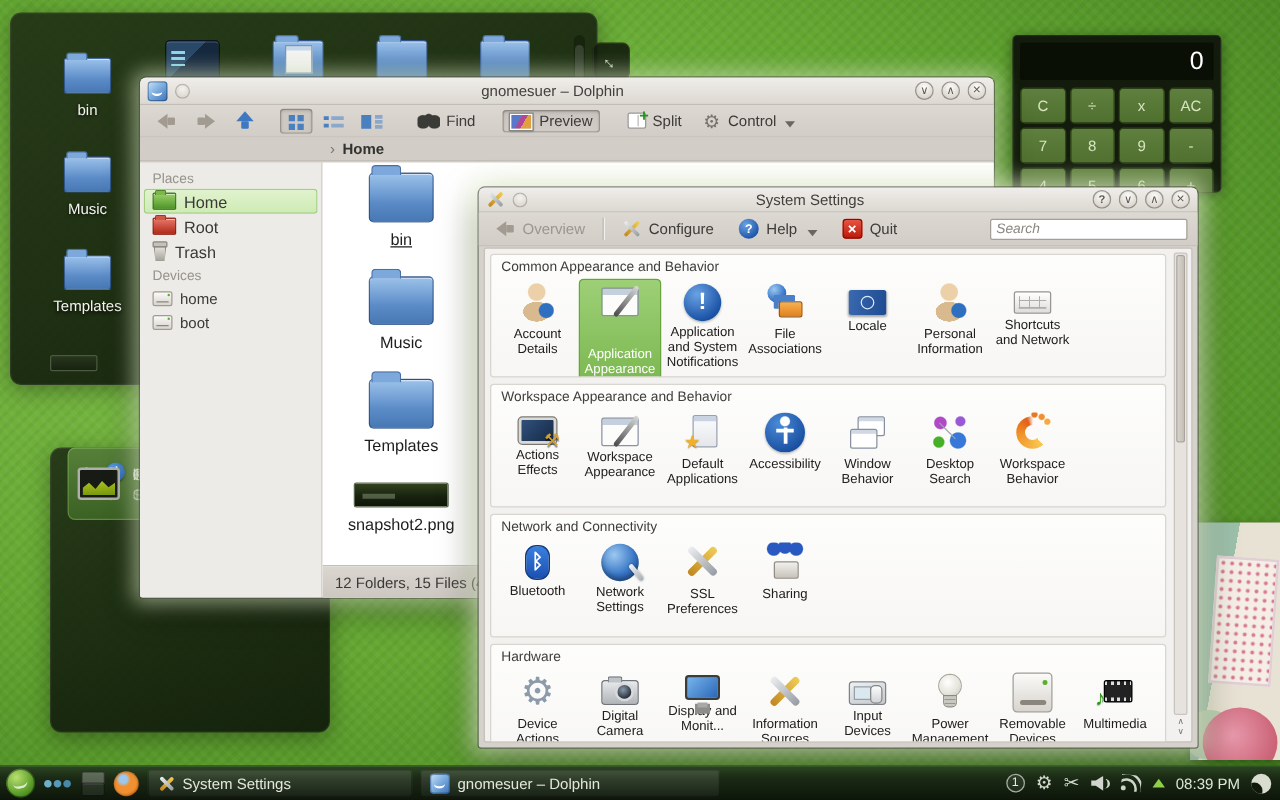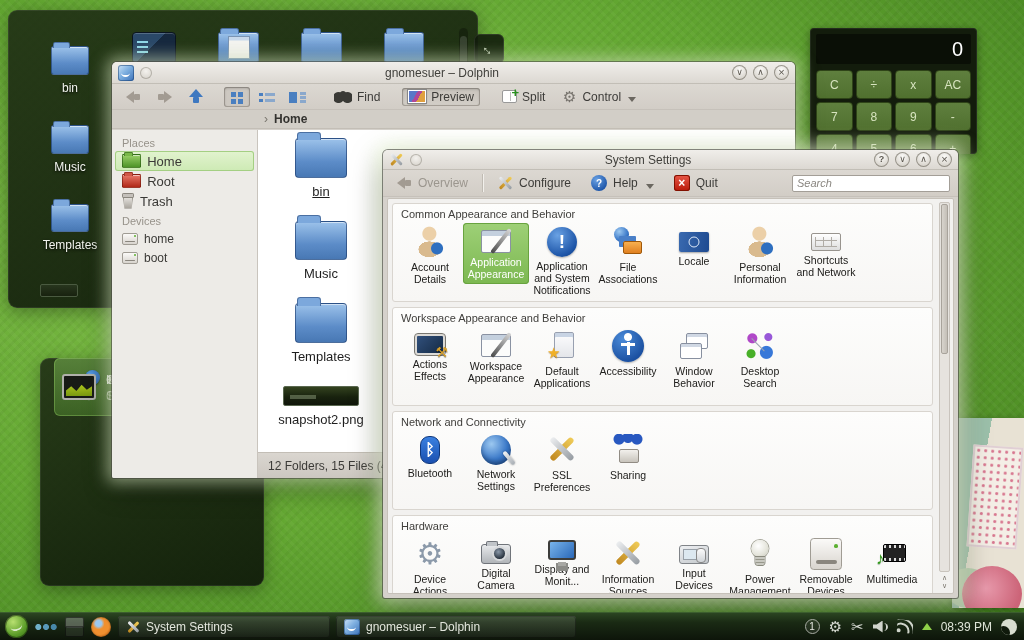--- a/index.html
+++ b/index.html
@@ -267,21 +267,21 @@
     display:flex; align-items:center; justify-content:center; color:#5b574f; font-size:9px; line-height:1; }
   .g-help::after { content:"?"; font-weight:bold; }
   .g-min::after { content:"∨"; }
   .g-max::after { content:"∧"; }
   .g-close::after { content:"×"; font-size:11px; }
 
   
   #dolphin { left:112px; top:62px; width:683px; height:416px; z-index:20; }
   .d-toolbar { height:26px; background:linear-gradient(#dcd8d2,#d2cdc6); display:flex; align-items:center; gap:4px; padding:0 8px; border-bottom:1px solid #c6c1ba; }
   .tbtn { display:flex; align-items:center; gap:5px; font-size:12px; color:#3c3b38; padding:2px 6px; border-radius:3px; }
-  .tbtn.pressed { background:linear-gradient(#c9c4bd,#d2cec7); box-shadow:inset 0 1px 3px rgba(0,0,0,.25), inset 0 0 0 1px #aaa49c; }
+  .tbtn.pressed { background:linear-gradient(#c9c4bd,#d2cec7); box-shadow:inset 0 1px 3px rgba(0,0,0,.25), inset 0 0 0 1px #aaa49c;align-items:flex-end; }
   .d-crumb { height:19px; background:#d2cec7; border-bottom:1px solid #c3beb6; display:flex; align-items:center; padding-left:152px; font-size:12px; font-weight:bold; color:#33322f; }
   .d-crumb::before { content:"›"; color:#7a766e; margin-right:6px; font-weight:normal; }
   .d-body { position:absolute; top:68px; bottom:0; left:0; right:0; display:flex; }
   .d-side { width:146px; background:#edebe7; border-right:1px solid #c9c4bd; padding-top:3px; border-radius:0 0 0 2px; }
   .side-header { font-size:11px; color:#97928a; padding:4px 0 2px 10px; }
   .side-item { display:flex; align-items:center; gap:6px; height:20px; padding-left:10px; color:#3a3936; font-size:13px; white-space:nowrap; }
   .side-item .ic { font-size:8px; }
   .side-item.selected { background:linear-gradient(#e2f3cf,#cdeab4); box-shadow:inset 0 0 0 1px #a4cf83; border-radius:3px; margin:0 3px; padding-left:7px; }
   #dev-list .side-item { font-size:12px; height:19px; }
   .d-main { flex:1; background:#fff; position:relative; }
@@ -306,21 +306,21 @@
     font:italic 11px "Liberation Sans",sans-serif; padding:0 4px; color:#444; background:#fff; }
   #ss-search::placeholder { color:#8a8680; }
   .ss-content { position:absolute; top:48px; bottom:4px; left:4px; right:4px; background:#f2f1ef;
     border:1px solid #c6c1b9; border-radius:2px; padding:4px 20px 0 4px; overflow:hidden; }
   .category { border:1px solid #d9d5cf; border-radius:3px; background:linear-gradient(#fdfdfc,#f7f6f4); margin-bottom:5px; height:99px; overflow:hidden; }
   .cat-header { font-size:11px; color:#3f3e3b; padding:4px 8px 1px; }
   .tiles { display:flex; align-items:flex-start; padding:2px 4px; }
   .tile { width:66px; display:flex; flex-direction:column; align-items:center; text-align:center; gap:3px; padding:3px 2px 4px; border-radius:4px; }
   .tile .label { font-size:10.5px; line-height:12px; color:#21201e; }
   .tile.selected { background:linear-gradient(#9ed077,#7cb851); box-shadow:inset 0 0 0 1px #68a33f; }
-  .tile.selected .label { color:#fff; }
+  .tile.selected .label { color:#fff;margin-top:21px; }
   .ss-scroll { position:absolute; top:52px; right:8px; width:11px; bottom:26px; background:#e6e3de; border:1px solid #c9c4bd; border-radius:2px; }
   .ss-thumb { position:absolute; top:1px; left:1px; right:1px; height:150px;
     background:linear-gradient(90deg,#d8d4cd,#c4bfb7); border:1px solid #a8a39b; border-radius:2px; }
   .ss-arrows { position:absolute; right:8px; bottom:8px; width:11px; font-size:7px; color:#7a756d; text-align:center; line-height:8px; }
 
   
   #taskbar { position:absolute; left:0; right:0; bottom:0; height:28px; z-index:50;
     background:linear-gradient(#2b4522 0%, #1a2a14 35%, #0d150a 100%); border-top:1px solid #3c5e2e;
     display:flex; align-items:center; padding:0 5px; gap:7px; }
   .k-orb { width:23px; height:23px; border-radius:50%;
@@ -634,20 +634,24 @@
             <span class="label">Accessibility</span>
           </div>
           <div class="tile">
             <span class="ic ic-windows"></span>
             <span class="label">Window Behavior</span>
           </div>
           <div class="tile">
             <span class="ic ic-molecule"></span>
             <span class="label">Desktop Search</span>
           </div>
+          <div class="tile">
+            <span class="ic ic-swirl"></span>
+            <span class="label">Workspace Behavior</span>
+          </div>
         </div>
     </div>
     <div class="category">
       <div class="cat-header">Network and Connectivity</div>
       <div class="tiles">
 
       <div class="tile">
             <span class="ic ic-bluetooth"></span>
             <span class="label">Bluetooth</span>
           </div>

